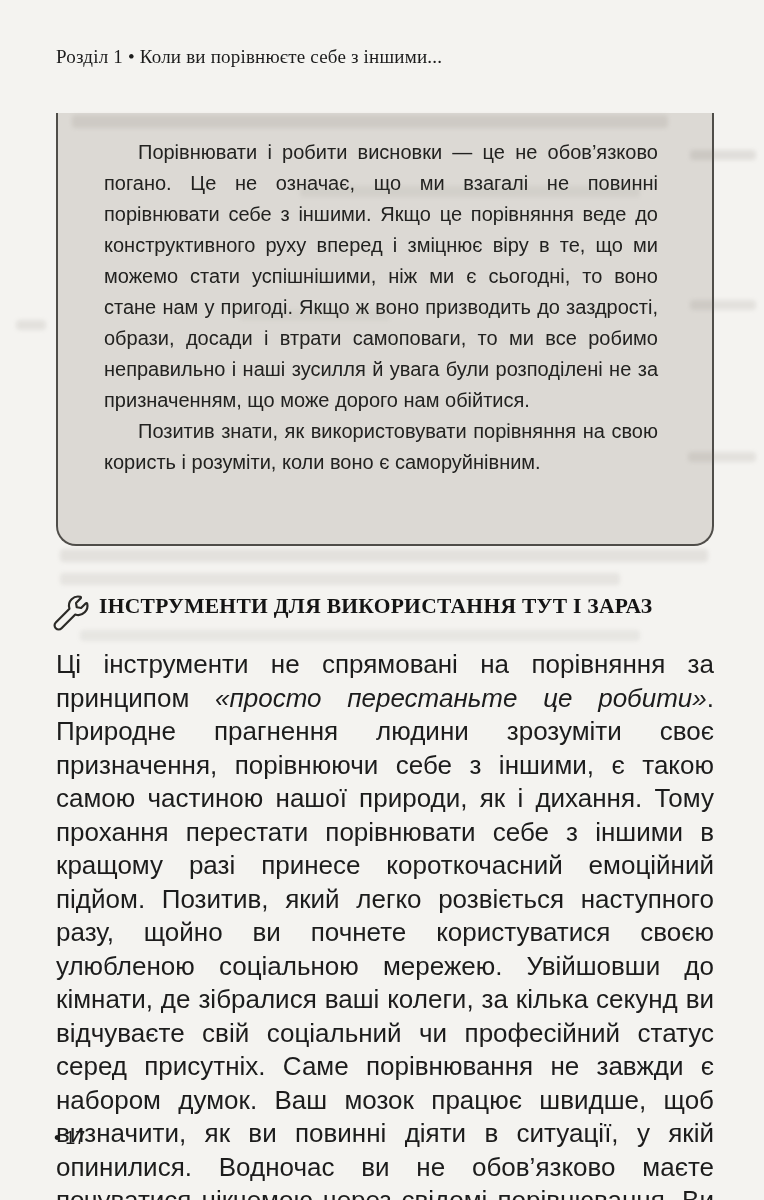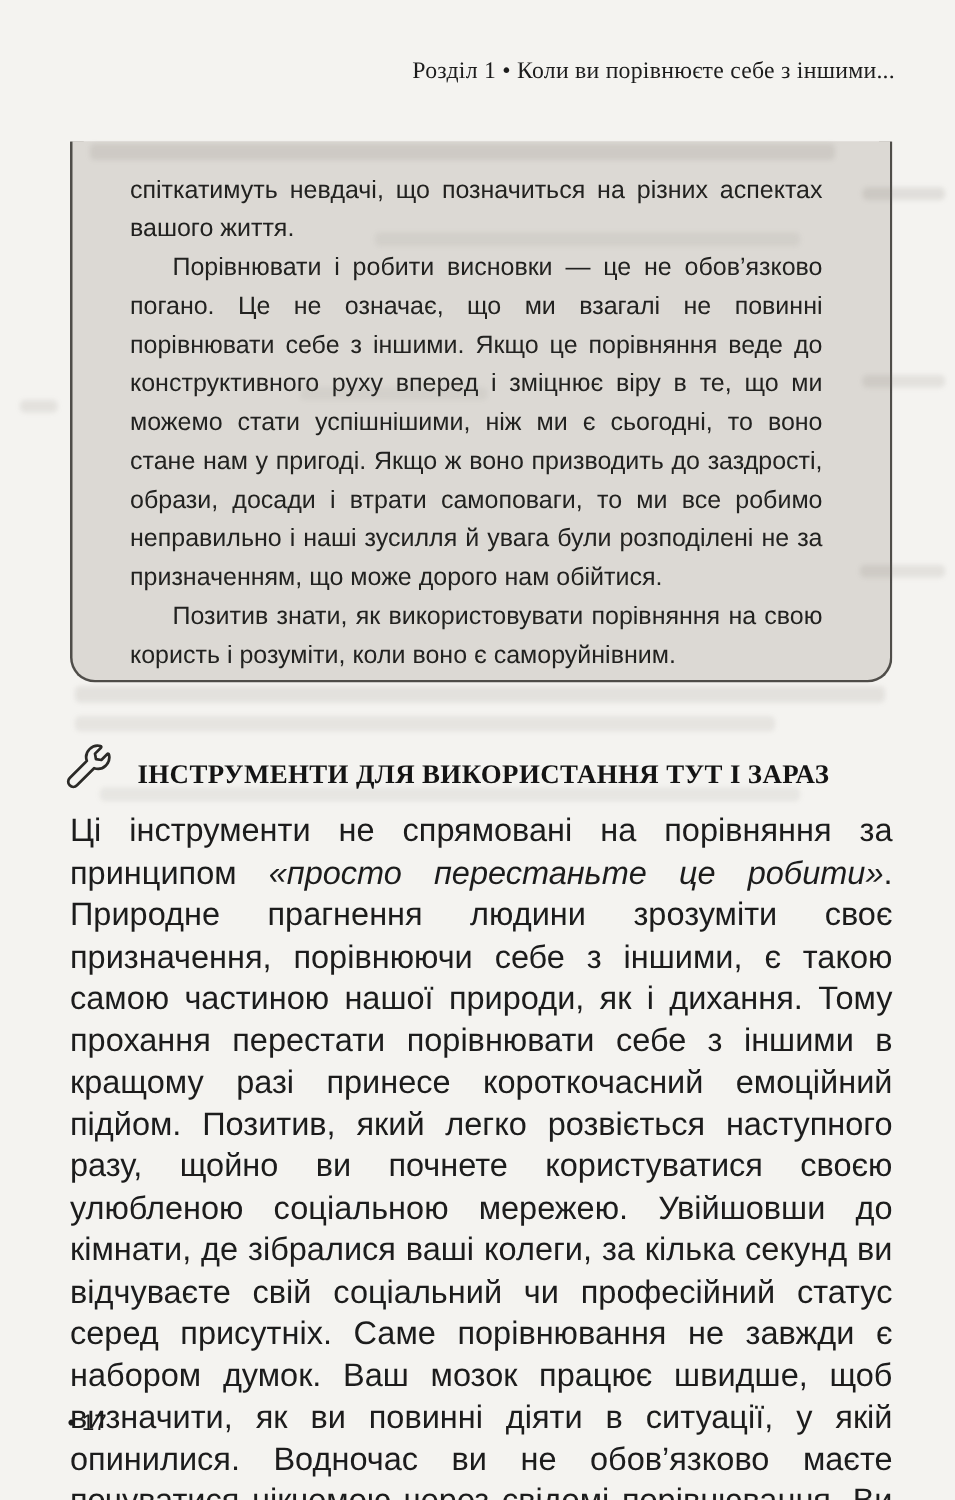--- a/index.html
+++ b/index.html
@@ -16,21 +16,20 @@
   }
   
   .running-header {
     position: absolute;
     left: 56px; top: 46px;
     width: 660px;
     font-family: "Liberation Serif", serif;
     font-size: 19px;
     color: #1c1c1c;
     letter-spacing: 0.2px;
-    text-align: right;
   }
   
   .callout {
     position: absolute;
     left: 56px; top: 113px;
     width: 658px;
     height: 433px;
     background: #dcd9d4;
     border: 2px solid #4f4d49;
     border-top: none;
@@ -43,22 +42,22 @@
     overflow: hidden;
   }
   .callout p { margin: 0; }
   .callout p.indent { text-indent: 34px; }
   
   .section-heading {
     position: absolute;
     left: 52px; top: 594px;
     width: 668px;
     display: flex;
-    align-items: flex-end;
-    gap: 20px;
+    align-items: flex-start;
+    gap: 9px;
   }
   .wrench {
     width: 38px; height: 38px;
     flex: 0 0 auto;
     display: inline-block;
   }
   .wrench svg { width: 38px; height: 38px; display: block; }
   .section-title {
     font-family: "Liberation Serif", serif;
     font-weight: bold;
@@ -107,21 +106,20 @@
   .s10{ left: 16px;  top: 320px; width: 30px;  height: 10px; background: rgba(105,100,92,0.12); }
 </style>
 </head>
 <body>
 
 <div class="page">
 
   <div class="running-header">Розділ 1 • Коли ви порівнюєте себе з іншими...</div>
 
   <div class="callout">
-    <p>спіткатимуть невдачі, що позначиться на різних аспектах вашого життя.</p>
     <p class="indent">Порівнювати і робити висновки — це не обов’язково погано. Це не означає, що ми взагалі не повинні порівнювати себе з іншими. Якщо це порівняння веде до конструктивного руху вперед і зміцнює віру в те, що ми можемо стати успішнішими, ніж ми є сьогодні, то воно стане нам у пригоді. Якщо ж воно призводить до заздрості, образи, досади і втрати самоповаги, то ми все робимо неправильно і наші зусилля й увага були розподілені не за призначенням, що може дорого нам обійтися.</p>
     <p class="indent">Позитив знати, як використовувати порівняння на свою користь і розуміти, коли воно є саморуйнівним.</p>
   </div>
 
   <div class="section-heading">
     <span class="wrench">
       <svg viewBox="-40 -40 592 592" xmlns="http://www.w3.org/2000/svg">
         <path d="M507.73 109.1c-2.24-9.03-13.54-12.09-20.12-5.51l-74.36 74.36-67.88-11.31-11.31-67.88 74.36-74.36c6.62-6.62 3.43-17.9-5.66-20.16-47.38-11.74-99.55.91-136.58 37.93-39.64 39.64-50.55 97.1-34.05 147.2L18.74 402.76c-24.99 24.99-24.99 65.51 0 90.5 24.99 24.99 65.51 24.99 90.5 0l213.21-213.21c50.12 16.71 107.47 5.68 147.37-34.22 37.07-37.07 49.7-89.32 37.91-136.73z" fill="#f4f3f0" stroke="#2b2a27" stroke-width="34" stroke-linejoin="round"></path>
       </svg>
     </span>

